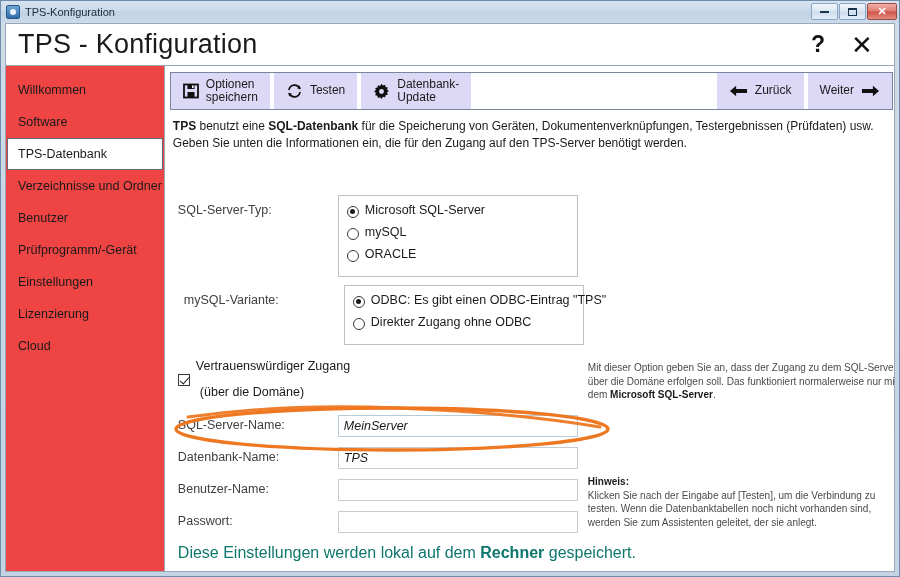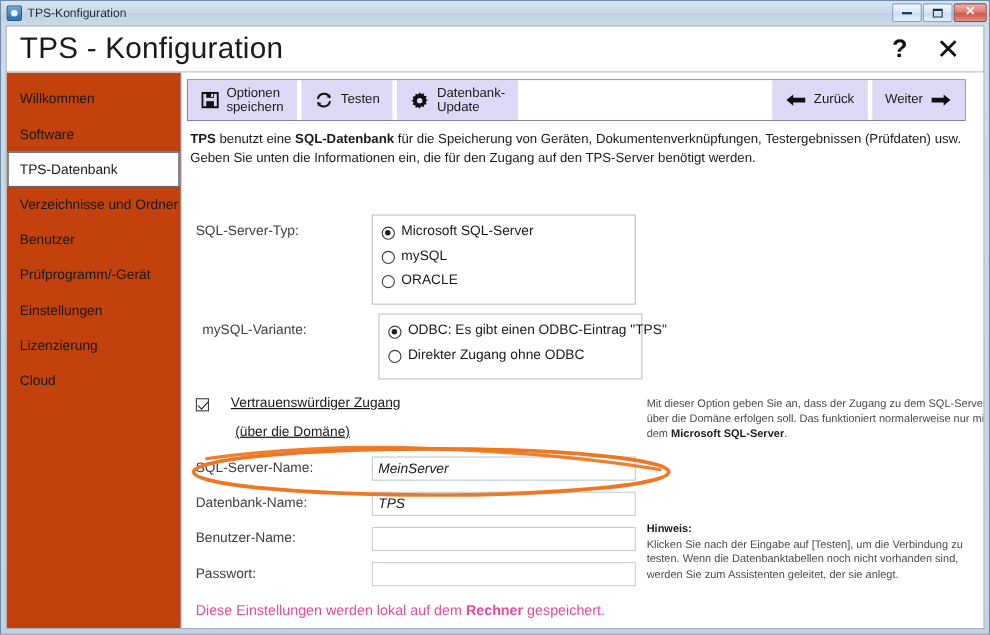--- a/index.html
+++ b/index.html
@@ -91,21 +91,21 @@
     background: #ffffff;
     border: 1px solid #9aa7b4;
     border-top: none;
     display: flex;
     overflow: hidden;
   }
 
   
   #sidebar {
     flex: 0 0 155px;
-    background: #c2410c;
+    background: #ef4444;
     padding-top: 8px;
     border-right: 1px solid #9aa7b4;
   }
   .side-item {
     height: 32px;
     display: flex; align-items: center;
     padding-left: 10px;
     font-size: 12.5px; color: #1a1a1a;
     white-space: nowrap;
     cursor: default;
@@ -116,21 +116,21 @@
     border: 1px solid #5f6b78;
     background: #ffffff;
   }
 
   
   #content {
     flex: 1 1 auto;
     position: relative;
     background: #ffffff;
     display: flex; flex-direction: column;
-    padding: 6px 16px 0 5px;
+    padding: 6px 1px 0 5px;
   }
 
   
   #toolbar {
     flex: 0 0 38px;
     border: 1px solid #7a86a0;
     display: flex; align-items: stretch;
     background: #ffffff;
     margin-bottom: 4px;
   }
@@ -232,21 +232,21 @@
   
   #annotation-ellipse {
     position: absolute;
     pointer-events: none;
   }
 
   
   #footer-note {
     position: absolute;
     left: 8px; bottom: 9px;
-    font-size: 13px; color: #ec4899;
+    font-size: 16px; color: #0f766e;
     white-space: nowrap;
   }
   #footer-note b { font-weight: bold; }
 </style>
 </head>
 <body>
 
 <div id="window-frame">
 
   <div id="title-bar">
@@ -401,21 +401,21 @@
               <span class="opt-label">ODBC: Es gibt einen ODBC-Eintrag "TPS"</span>
             </div>
             <div class="radio-row">
               <span class="radio"></span>
               <span class="opt-label">Direkter Zugang ohne ODBC</span>
             </div>
           </div>
         </div>
 
         <div class="form-row" style="left:8px; top:206px;">
-          <div style="display:flex; gap:20px; align-items:flex-start;text-decoration:underline;">
+          <div style="display:flex; gap:6px; align-items:center;">
             <span class="checkbox on"></span>
             <div>
               <div class="opt-label">Vertrauenswürdiger Zugang</div>
               <div class="opt-label" style="padding-left:4px; margin-top:12px;">(über die Domäne)</div>
             </div>
           </div>
         </div>
 
         <div class="form-row" style="left:8px; top:262px;">
           <div class="form-label" style="width:160px; padding-top:3px;">SQL-Server-Name:</div>

